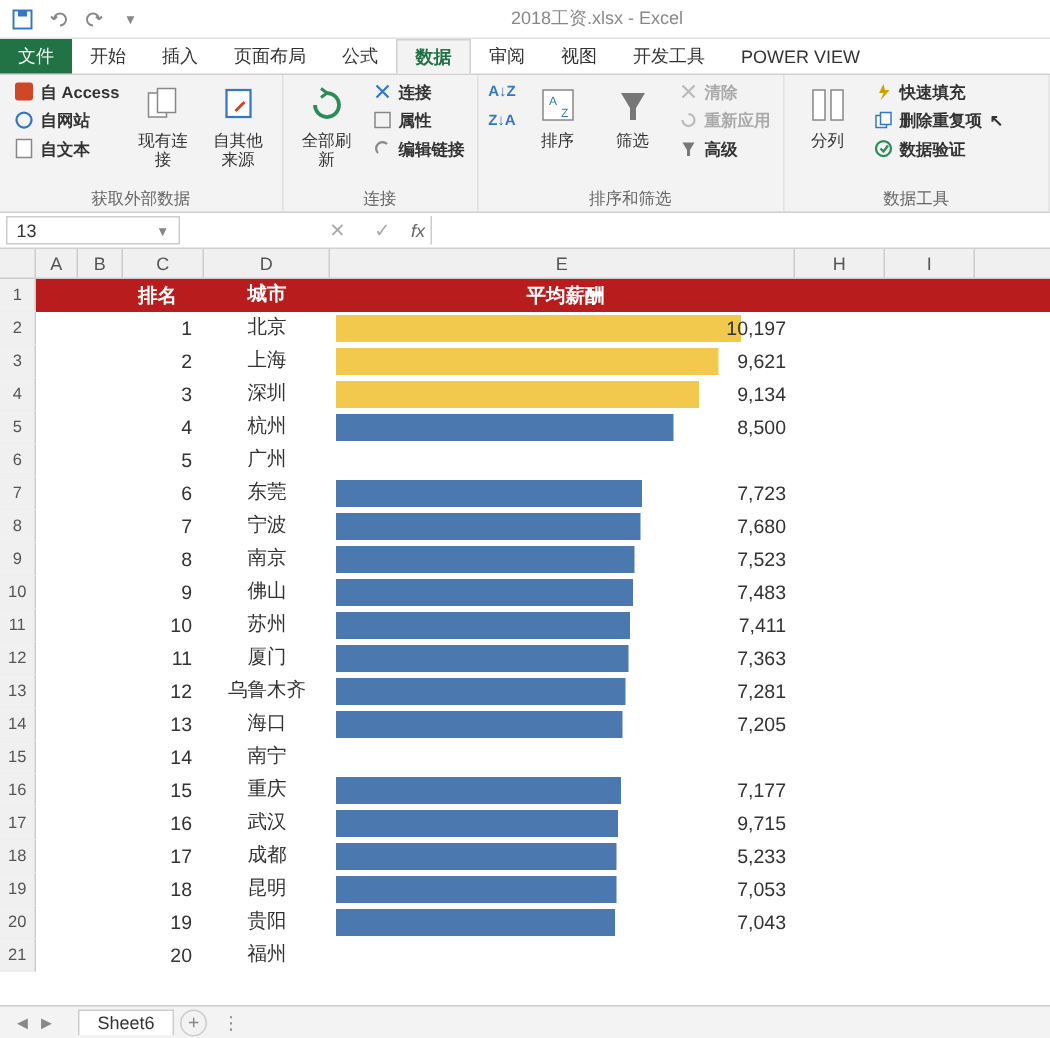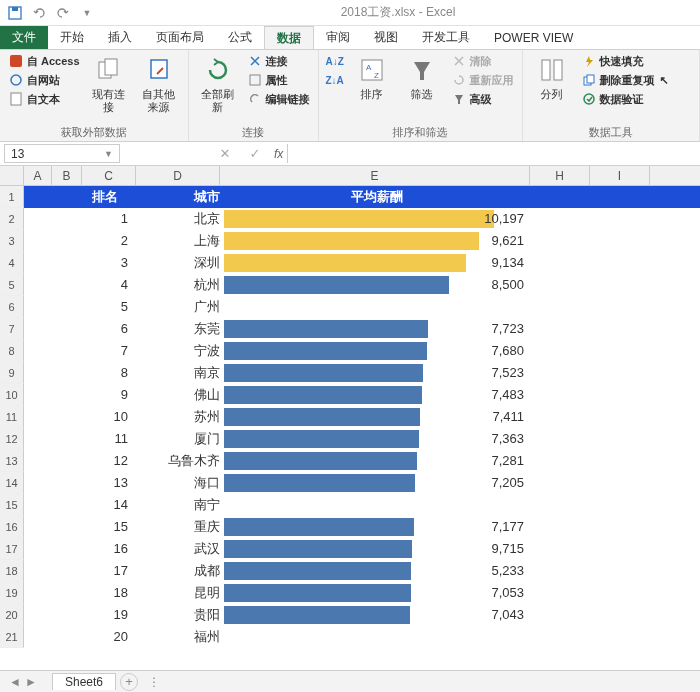--- a/index.html
+++ b/index.html
@@ -37,25 +37,25 @@
   .fx-input { flex: 1; height: 100%; border-left: 1px solid #ccc; }
   
   
   .grid-wrap { position: relative; height: 500px; overflow: hidden; }
   .colheads { display: flex; height: 20px; background: #f0f0f0; border-bottom: 1px solid #ccc; }
   .ch { border-right: 1px solid #ccc; text-align: center; font-size: 12px; color: #555; line-height: 20px; }
   .rowheads { position: absolute; left: 0; top: 20px; width: 24px; }
   .rh { height: 22px; border-right: 1px solid #ccc; border-bottom: 1px solid #eee; background: #f0f0f0; text-align: center; font-size: 11px; color: #555; line-height: 22px; }
   .cells { position: absolute; left: 24px; top: 20px; right: 0; }
   .row { height: 22px; display: flex; align-items: center; }
-  .row.header-row { background: #1d4ed8; color: #fff; font-weight: bold; }
+  .row.header-row { background: #b91c1c; color: #fff; font-weight: bold; }
   .cell { height: 22px; line-height: 22px; font-size: 13px; }
   .c-a { width: 28px; } .c-b { width: 30px; }
   .c-c { width: 54px; text-align: right; padding-right: 8px; }
-  .c-d { width: 84px; text-align: right; }
+  .c-d { width: 84px; text-align: center; font-family: Liberation Mono, monospace; }
   .c-e { width: 310px; position: relative; padding-left: 4px; }
   .c-h { width: 60px; text-align: right; padding-right: 4px; }
   .c-i { width: 60px; }
   .bar { position: absolute; left: 4px; top: 2px; height: 18px; }
   .bar.gold { background: #f2c94c; }
   .bar.blue { background: #4c78b0; }
   .val { position: absolute; right: 6px; top: 0; }
   
   
   .sheet-bar { position: absolute; bottom: 0; left: 0; right: 0; height: 22px; background: #f3f3f3; display: flex; align-items: center; padding: 0 8px; gap: 4px; border-top: 1px solid #ccc; }

